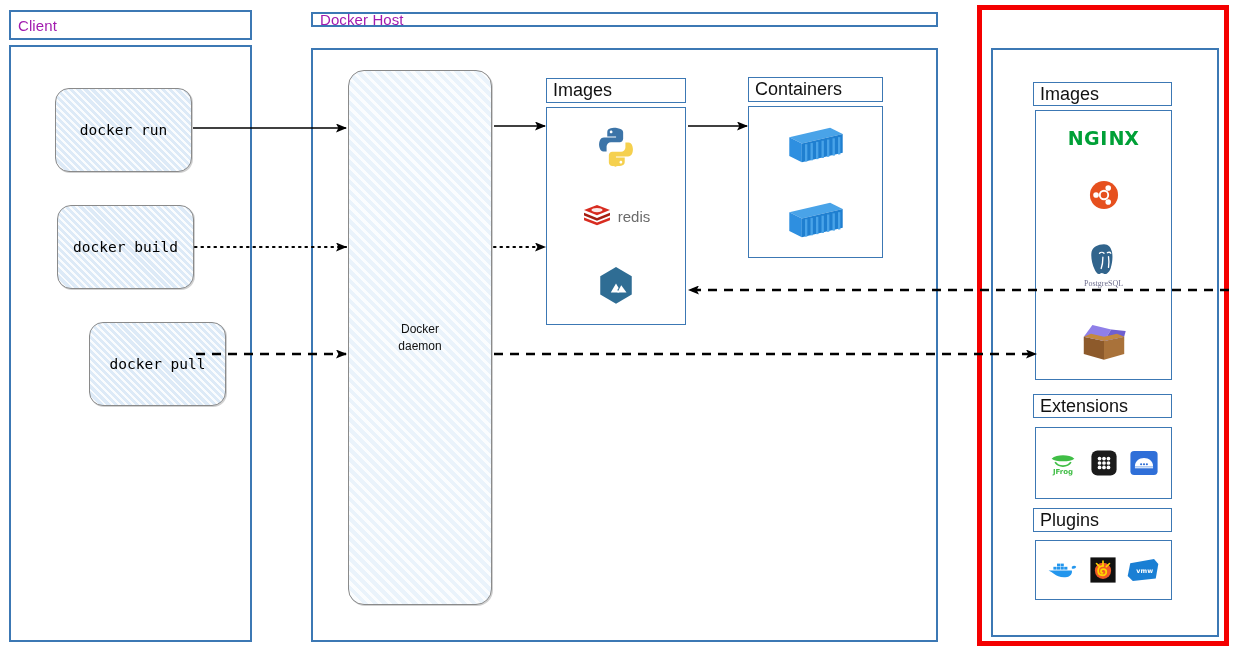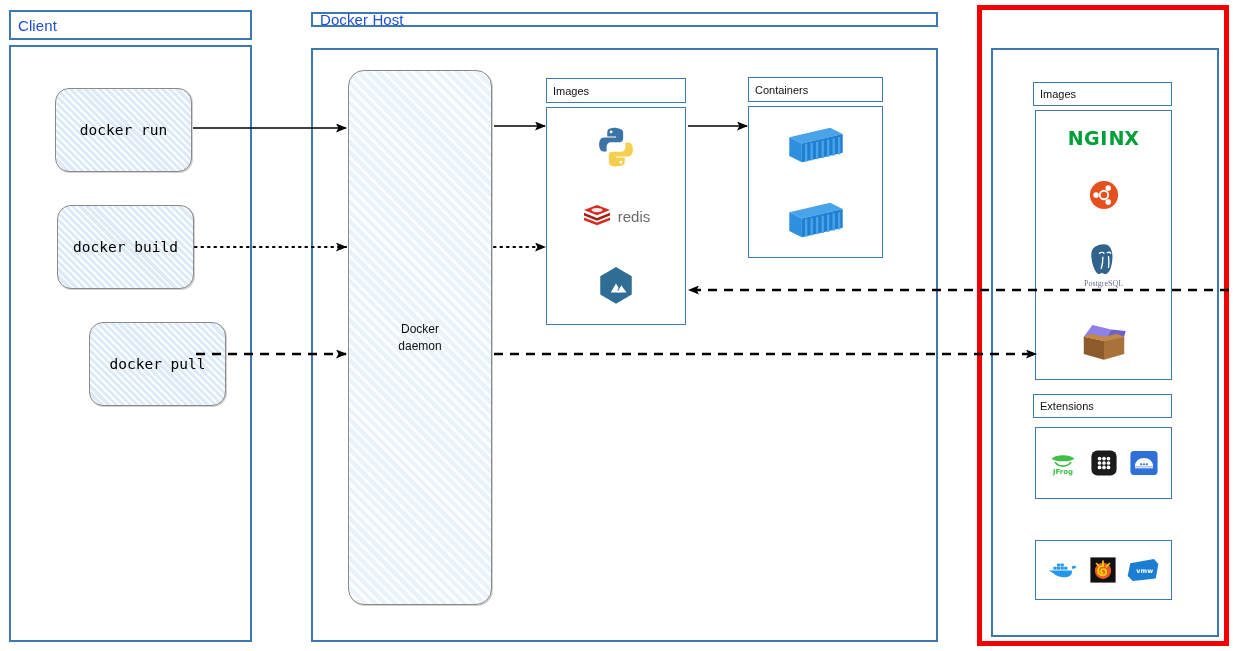--- a/index.html
+++ b/index.html
@@ -17,21 +17,21 @@
   
   .zone-title {
     position: absolute;
     border: 2px solid #3c78b4;
     background: #ffffff;
     box-sizing: border-box;
     display: flex;
     align-items: center;
     padding-left: 7px;
     font-size: 15px;
-    color: #1d4ed8;
+    color: #a21caf;
     letter-spacing: .1px;
   }
   .zone-body {
     position: absolute;
     border: 2px solid #3c78b4;
     background: #ffffff;
     box-sizing: border-box;
   }
   .registry-frame {
     position: absolute;
@@ -83,21 +83,21 @@
 
   
   .panel-title {
     position: absolute;
     box-sizing: border-box;
     border: 1.5px solid #3c78b4;
     background: #fff;
     display: flex;
     align-items: center;
     padding-left: 6px;
-    font-size: 11px;
+    font-size: 18px;
     color: #111;
   }
   .panel-body {
     position: absolute;
     box-sizing: border-box;
     border: 1.5px solid #3c78b4;
     background: #fff;
     display: flex;
     flex-direction: column;
     align-items: center;
@@ -294,20 +294,23 @@
         <g fill="#2f6fd8">
             <circle cx="27" cy="33" r="2.6"></circle>
             <circle cx="34" cy="33" r="2.6"></circle>
             <circle cx="41" cy="33" r="2.6"></circle>
           </g>
         <rect x="12" y="38" width="44" height="5" fill="#cfe0f7"></rect>
       </svg>
     </div>
   </div>
 
+  <div class="panel-title" style="left:1033px; top:508px; width:139px; height:24px;">
+    <span>Plugins</span>
+  </div>
   <div class="panel-body row" style="left:1035px; top:540px; width:137px; height:60px;">
     <div class="logo-slot">
       <svg width="32" height="24" viewBox="0 0 80 56" aria-hidden="true">
         <g fill="#2396ed">
           <rect x="16" y="20" width="8" height="7"></rect>
             <rect x="25" y="20" width="8" height="7"></rect>
           <rect x="34" y="20" width="8" height="7"></rect>
             <rect x="25" y="12" width="8" height="7"></rect>
           <rect x="34" y="12" width="8" height="7"></rect>
             <rect x="43" y="20" width="8" height="7"></rect>

